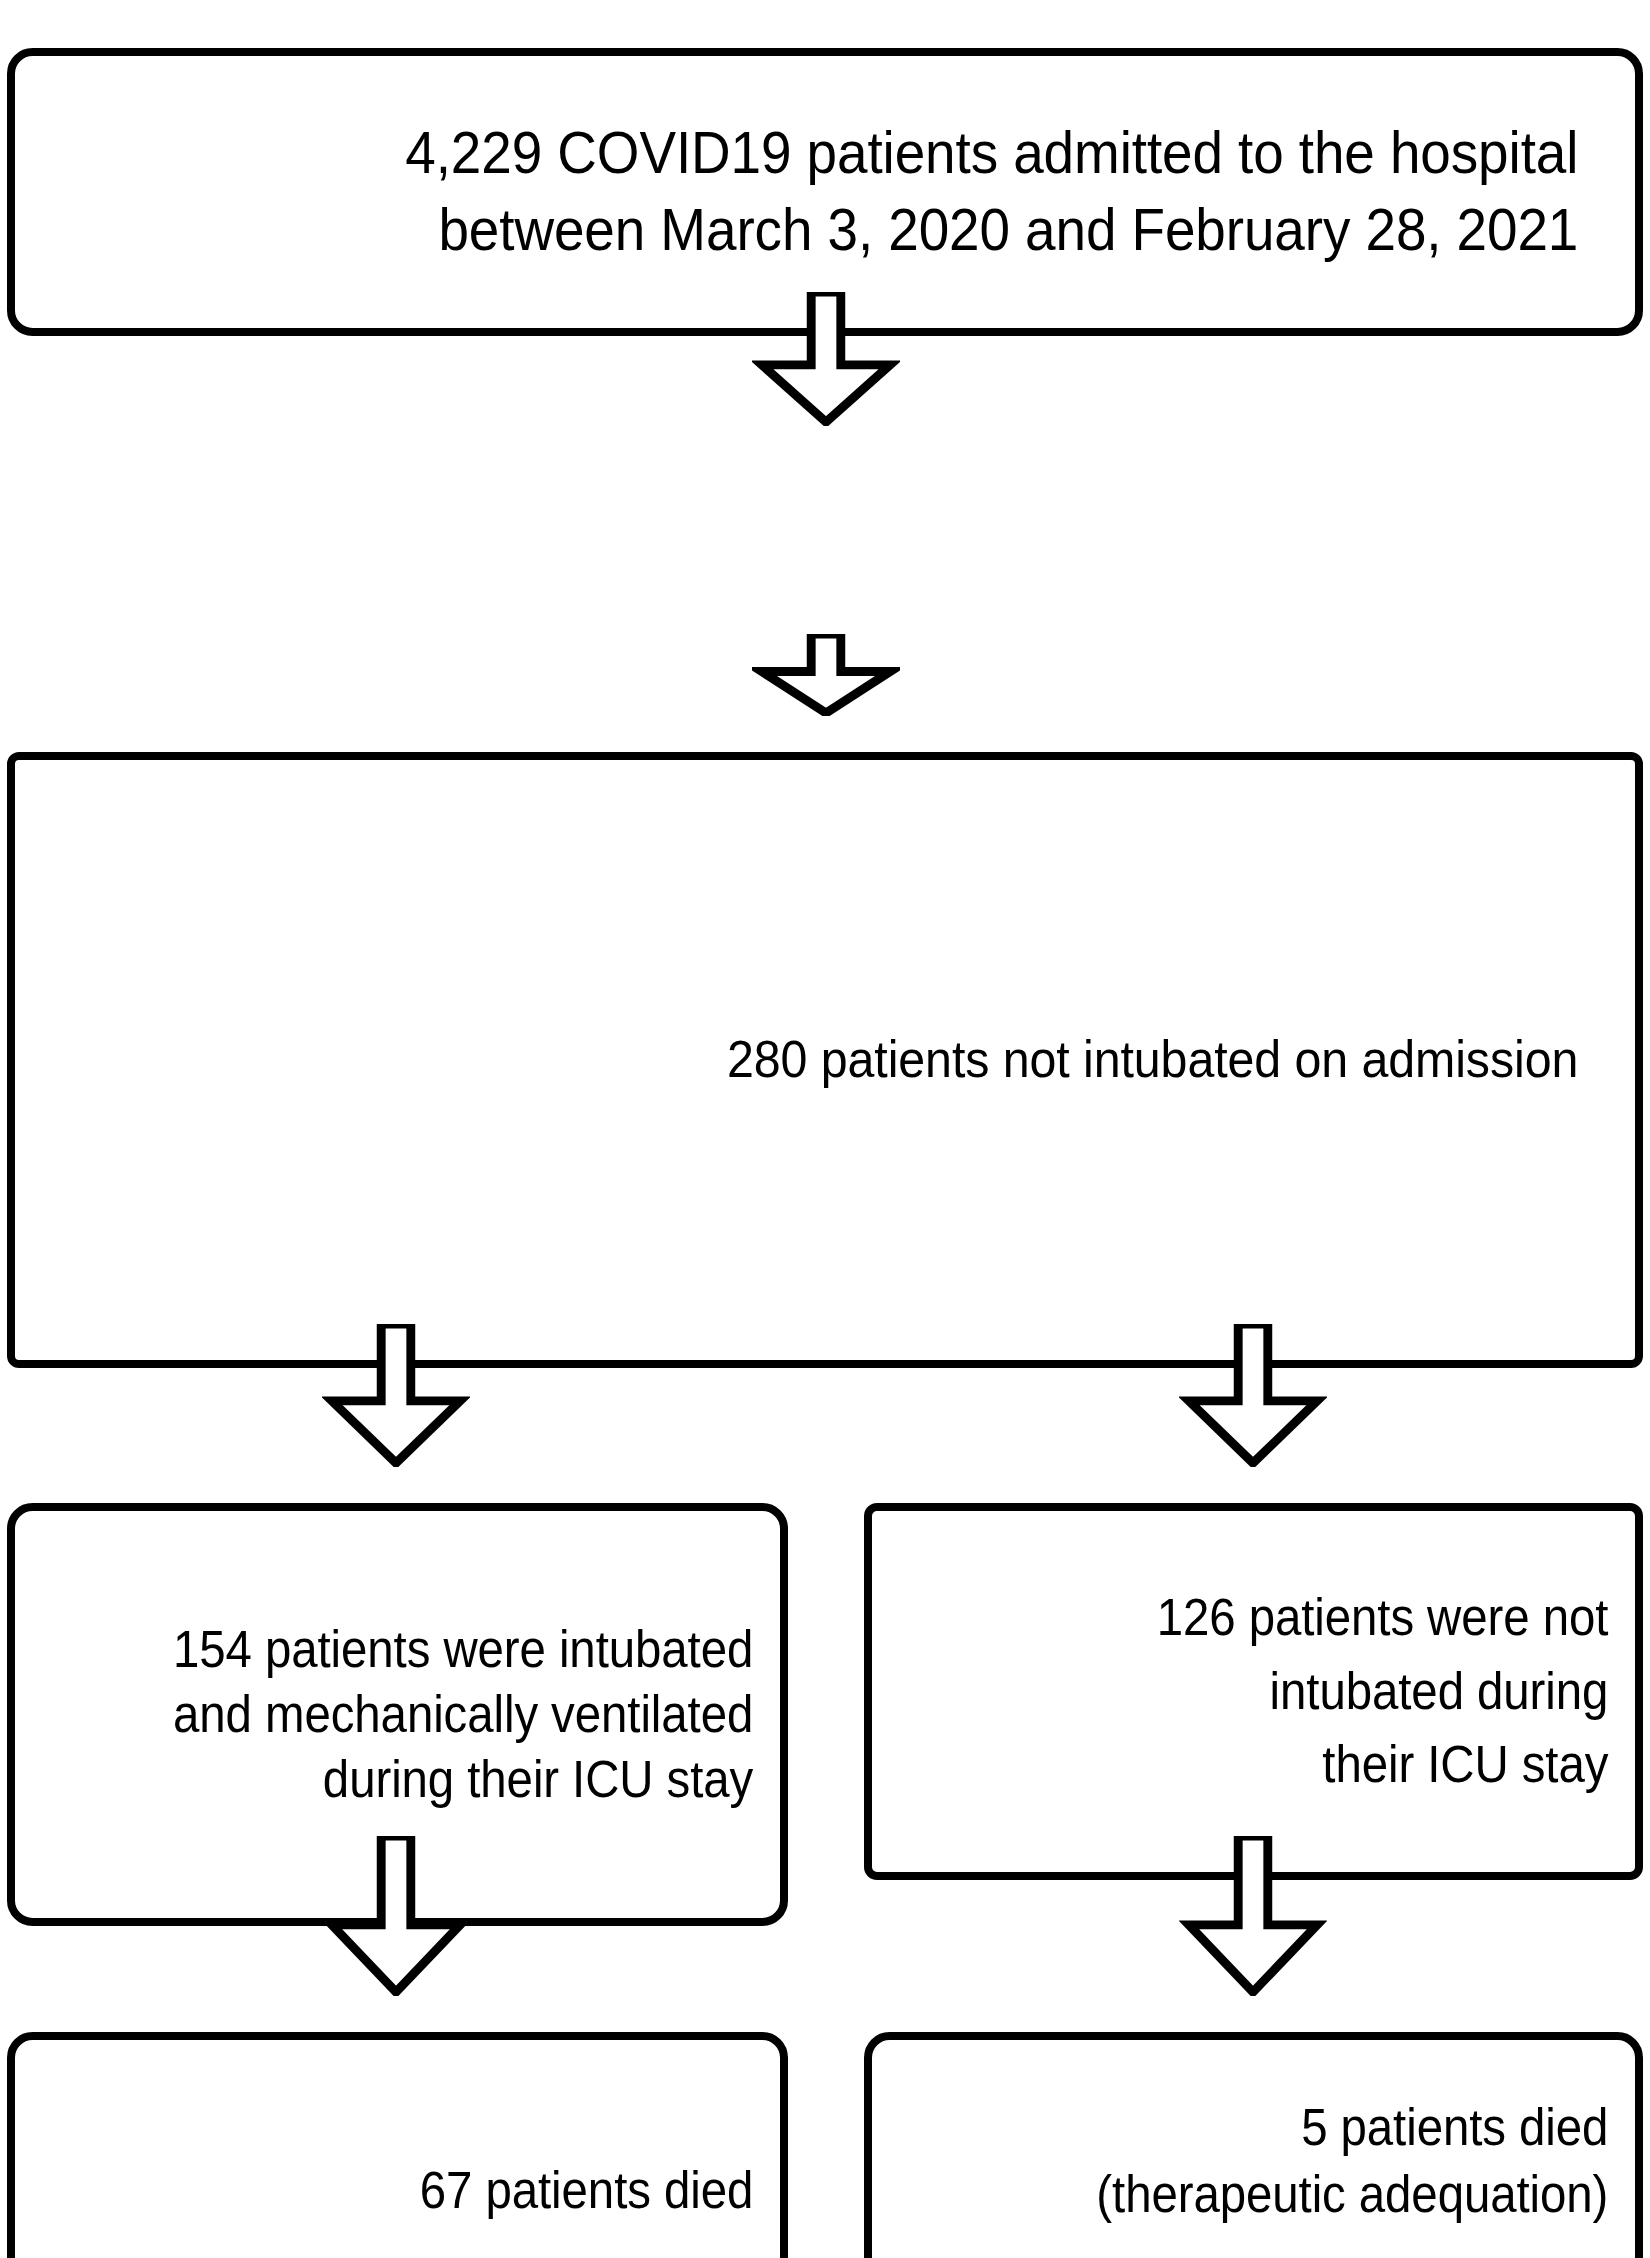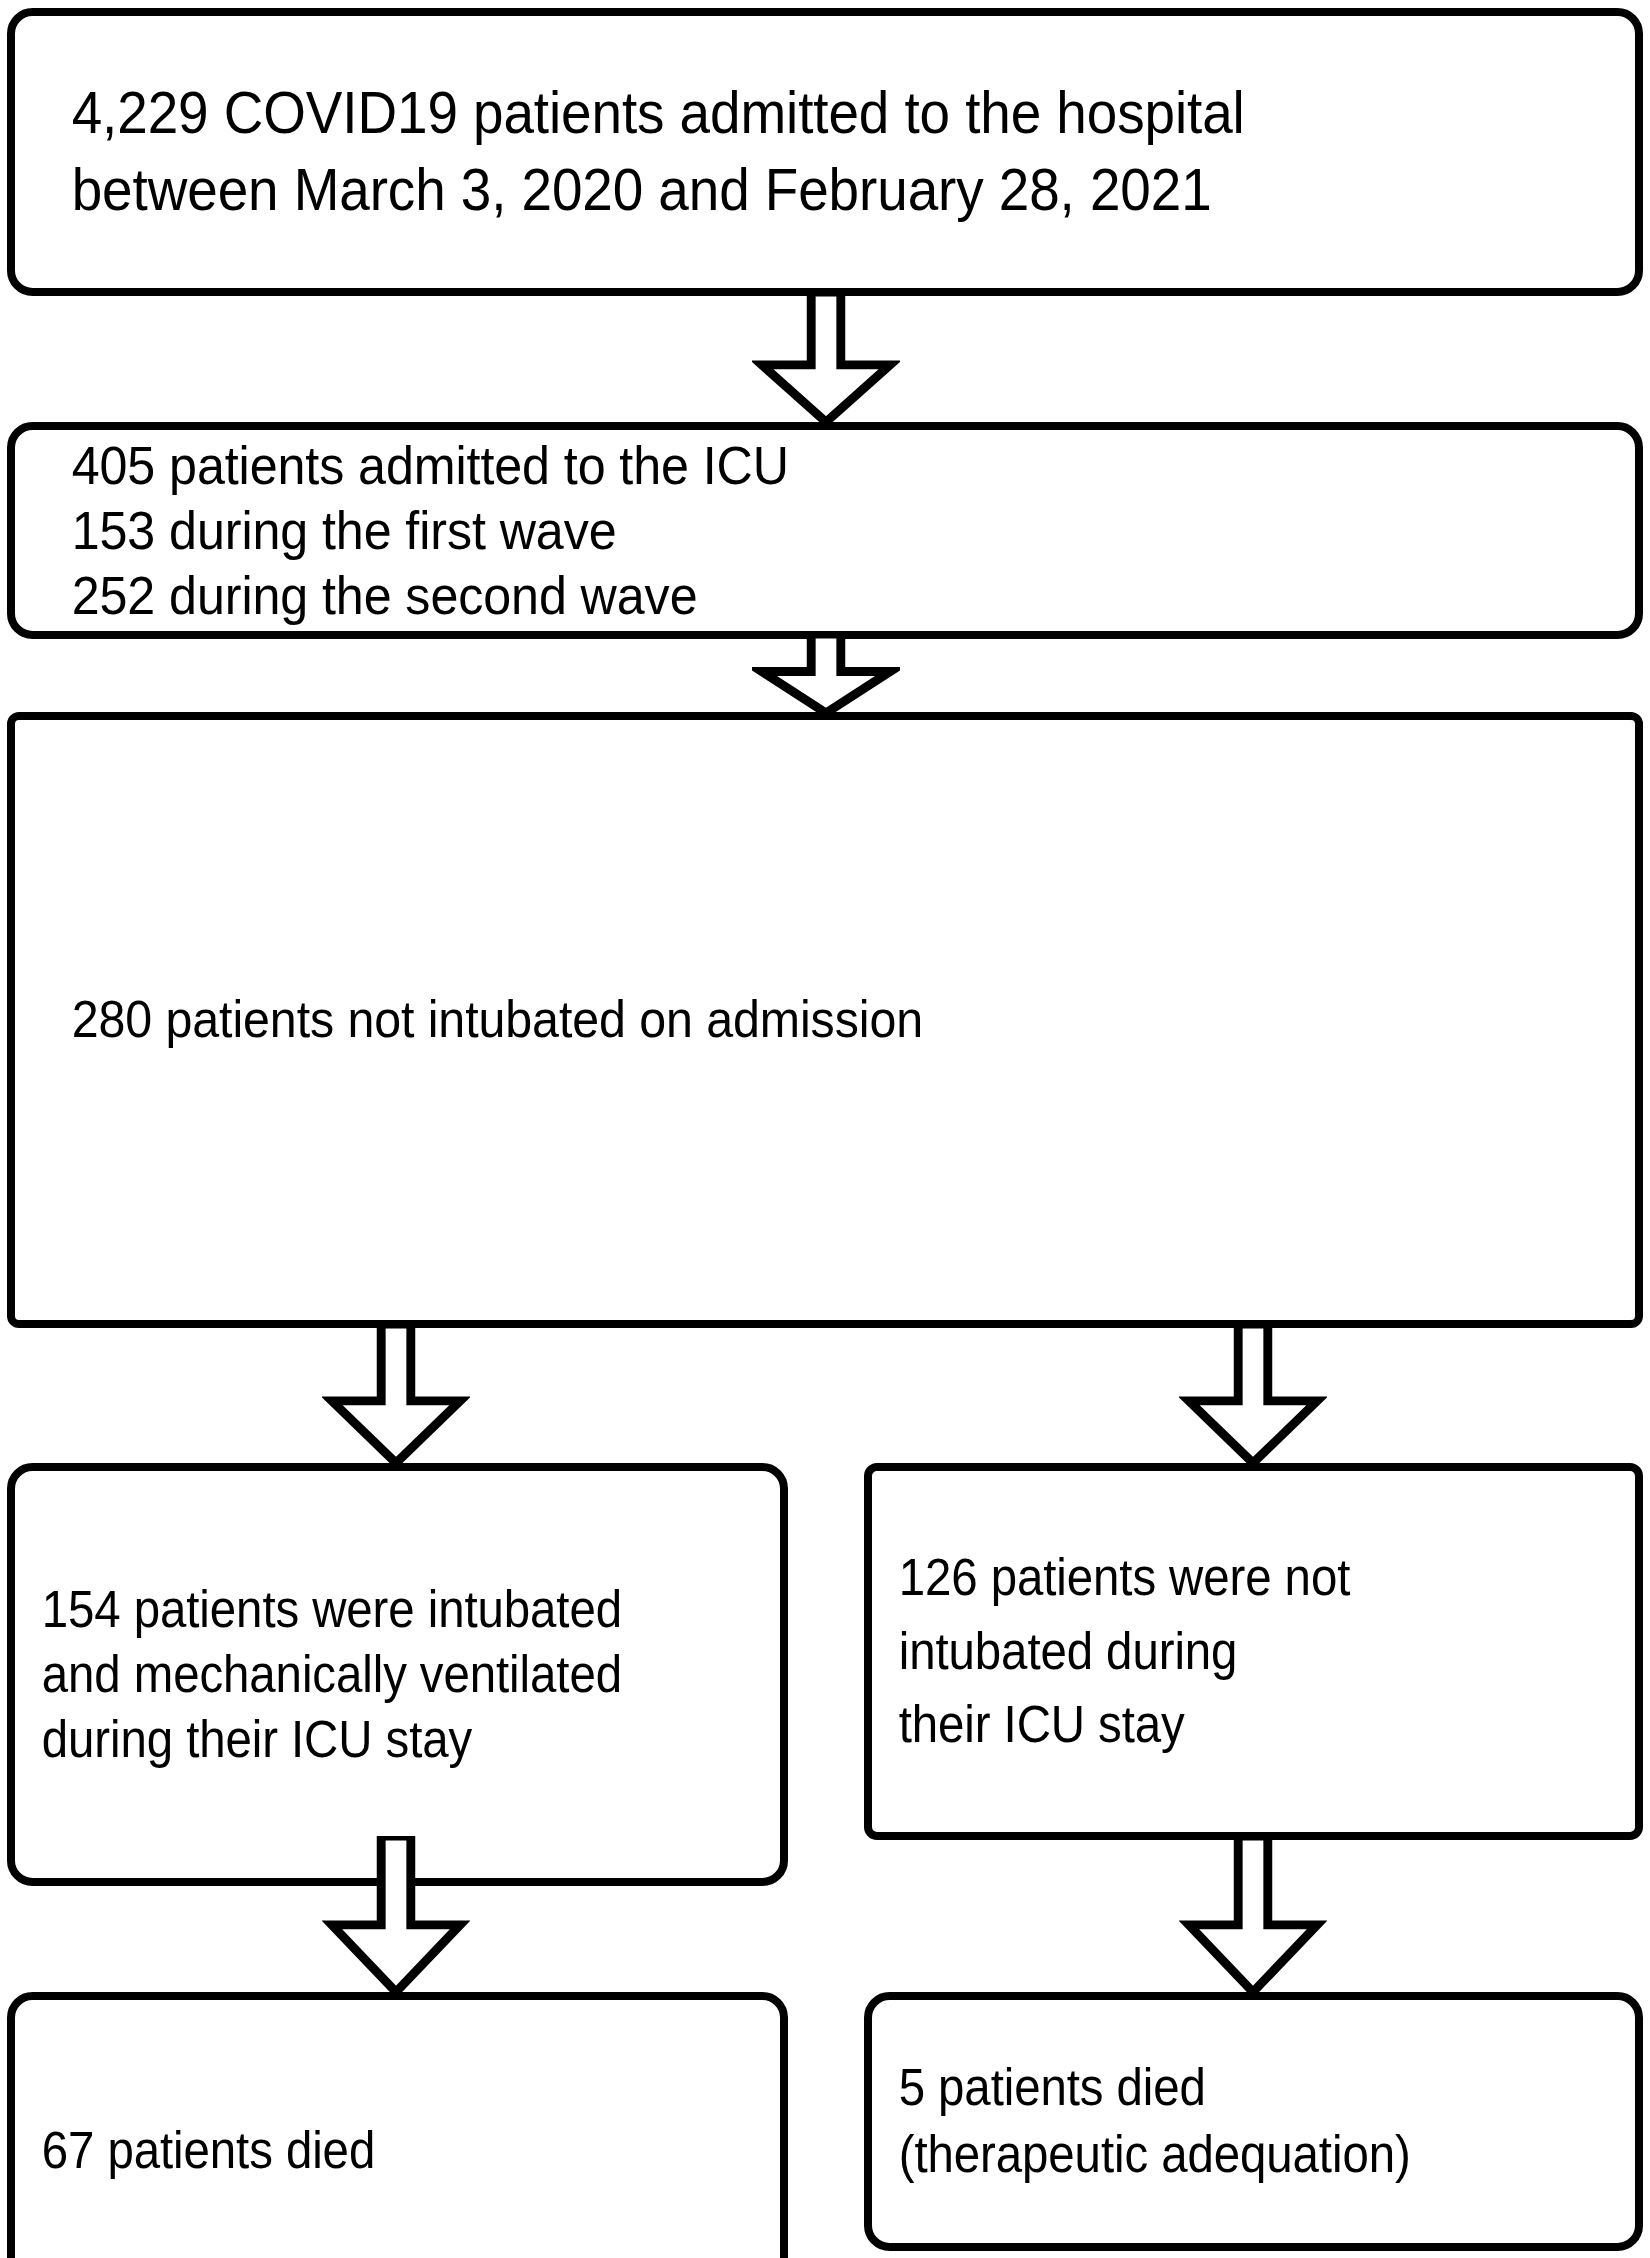--- a/index.html
+++ b/index.html
@@ -18,21 +18,22 @@
   }
   .node {
     position: absolute;
     box-sizing: border-box;
     background: #ffffff;
     border: 8.9px solid #000000;
     border-radius: 25.6px;
     display: flex;
     align-items: center;
     justify-content: center;
-    text-align: left;
+    text-align: right;
+    margin-top: 40px;
   }
   .node .node-text {
     display: block;
     width: 100%;
     color: #000000;
     font-weight: 400;
     line-height: 1.30;
     letter-spacing: -0.1px;
     white-space: pre-line;
     transform: scaleX(0.93);
@@ -88,25 +89,20 @@
     <span class="node-text">4,229 COVID19 patients admitted to the hospital
 between March 3, 2020 and February 28, 2021</span>
   </div>
 
   <div class="arrow" id="arrow-admitted-to-icu">
     <svg viewBox="0 0 150 136" preserveAspectRatio="none">
       <polygon points="60,0 90,0 90,74 140,74 75,132 10,74 60,74"></polygon>
     </svg>
   </div>
 
-  <div class="node" id="node-icu">
-    <span class="node-text">405 patients admitted to the ICU
-153 during the first wave
-252 during the second wave</span>
-  </div>
 
   <div class="arrow" id="arrow-icu-to-not-intubated">
     <svg viewBox="0 0 150 83" preserveAspectRatio="none">
       <polygon points="60,0 90,0 90,38 140,38 75,80 10,38 60,38"></polygon>
     </svg>
   </div>
 
   <div class="node" id="node-not-intubated">
     <span class="node-text">280 patients not intubated on admission</span>
   </div>

